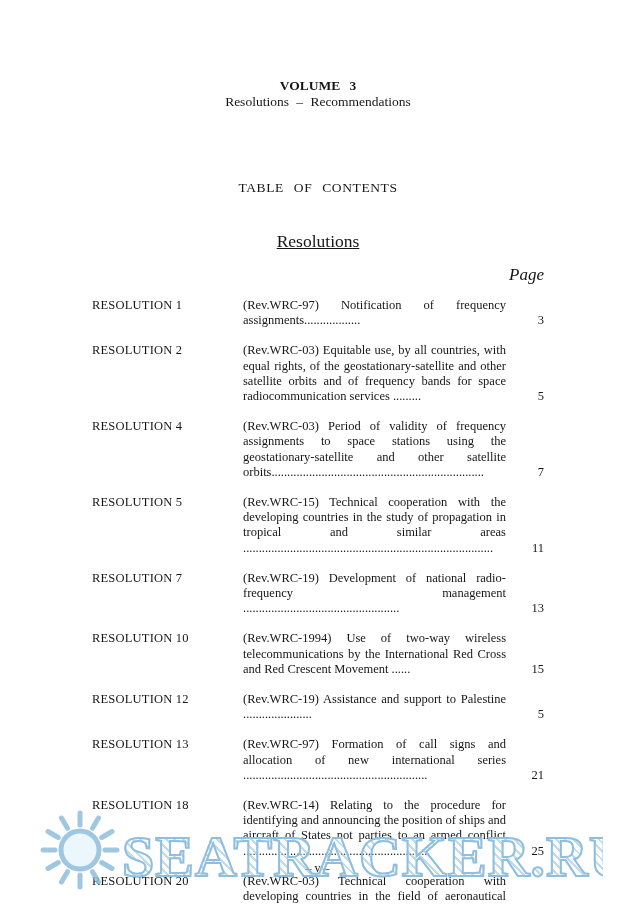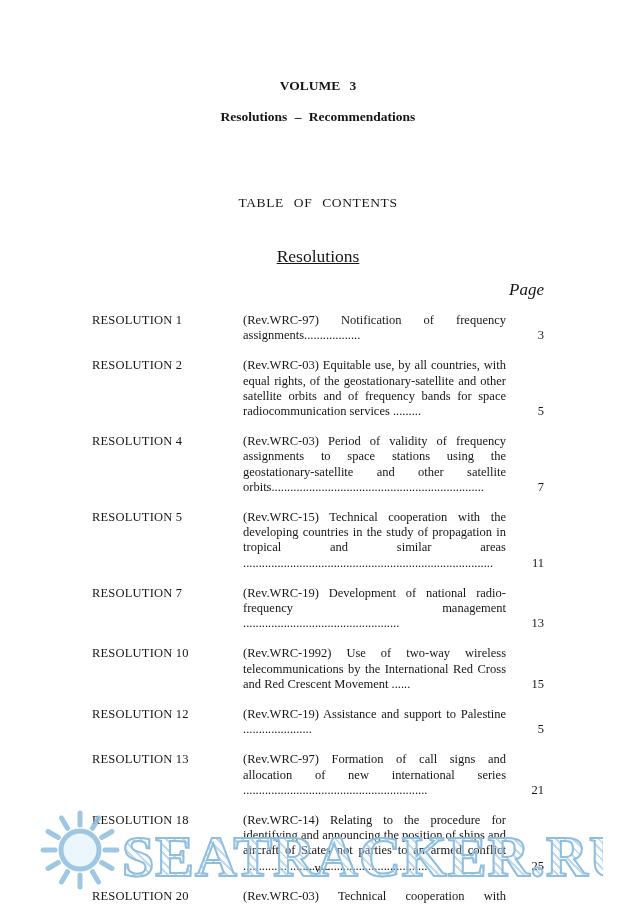--- a/index.html
+++ b/index.html
@@ -21,23 +21,22 @@
     top: 0;
   }
   .volume-title {
     margin-top: 78px;
     text-align: center;
     font-weight: bold;
     font-size: 13.5px;
     word-spacing: 6px;
   }
   .subtitle {
-    margin-top: 15px;
-    text-align: center;
-    font-weight: bold;
+    text-align: center;
+    font-weight: normal;
     font-size: 13.5px;
     word-spacing: 4px;
   }
   .toc-heading {
     margin-top: 70px;
     text-align: center;
     font-size: 13.5px;
     letter-spacing: 0.6px;
     word-spacing: 6px;
   }
@@ -138,21 +137,21 @@
         </div>
 
         <div class="entry">
           <div class="entry-label">RESOLUTION 7</div>
           <div class="entry-text">(Rev.WRC-19) Development of national radio-frequency management ..................................................</div>
           <div class="entry-page">13</div>
         </div>
 
         <div class="entry">
           <div class="entry-label">RESOLUTION 10</div>
-          <div class="entry-text">(Rev.WRC-1992) Use of two-way wireless telecommunications by the International Red Cross and Red Crescent Movement ......</div>
+          <div class="entry-text">(Rev.WRC-1994) Use of two-way wireless telecommunications by the International Red Cross and Red Crescent Movement ......</div>
           <div class="entry-page">15</div>
         </div>
 
         <div class="entry">
           <div class="entry-label">RESOLUTION 12</div>
           <div class="entry-text">(Rev.WRC-19) Assistance and support to Palestine ......................</div>
           <div class="entry-page">5</div>
         </div>
 
         <div class="entry">

